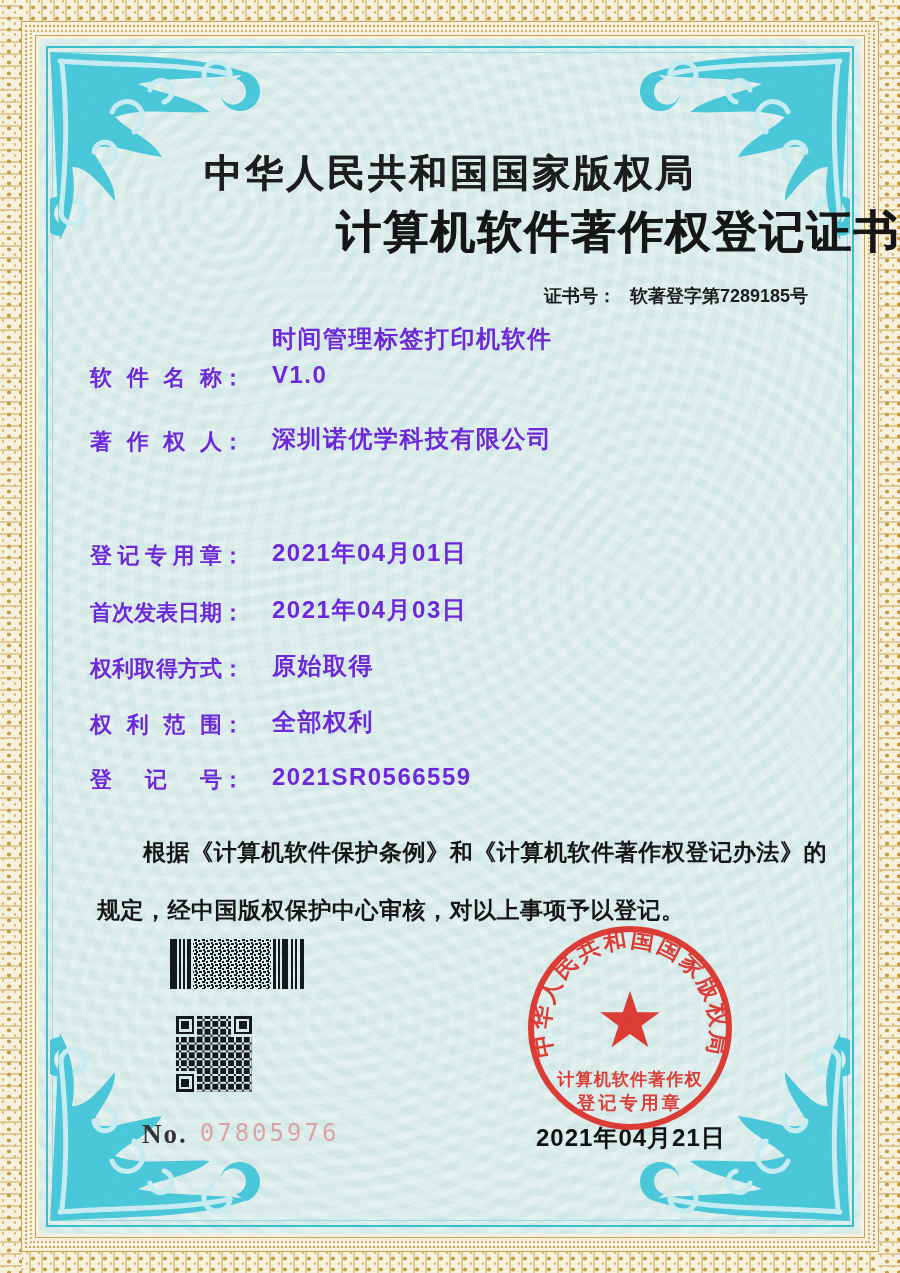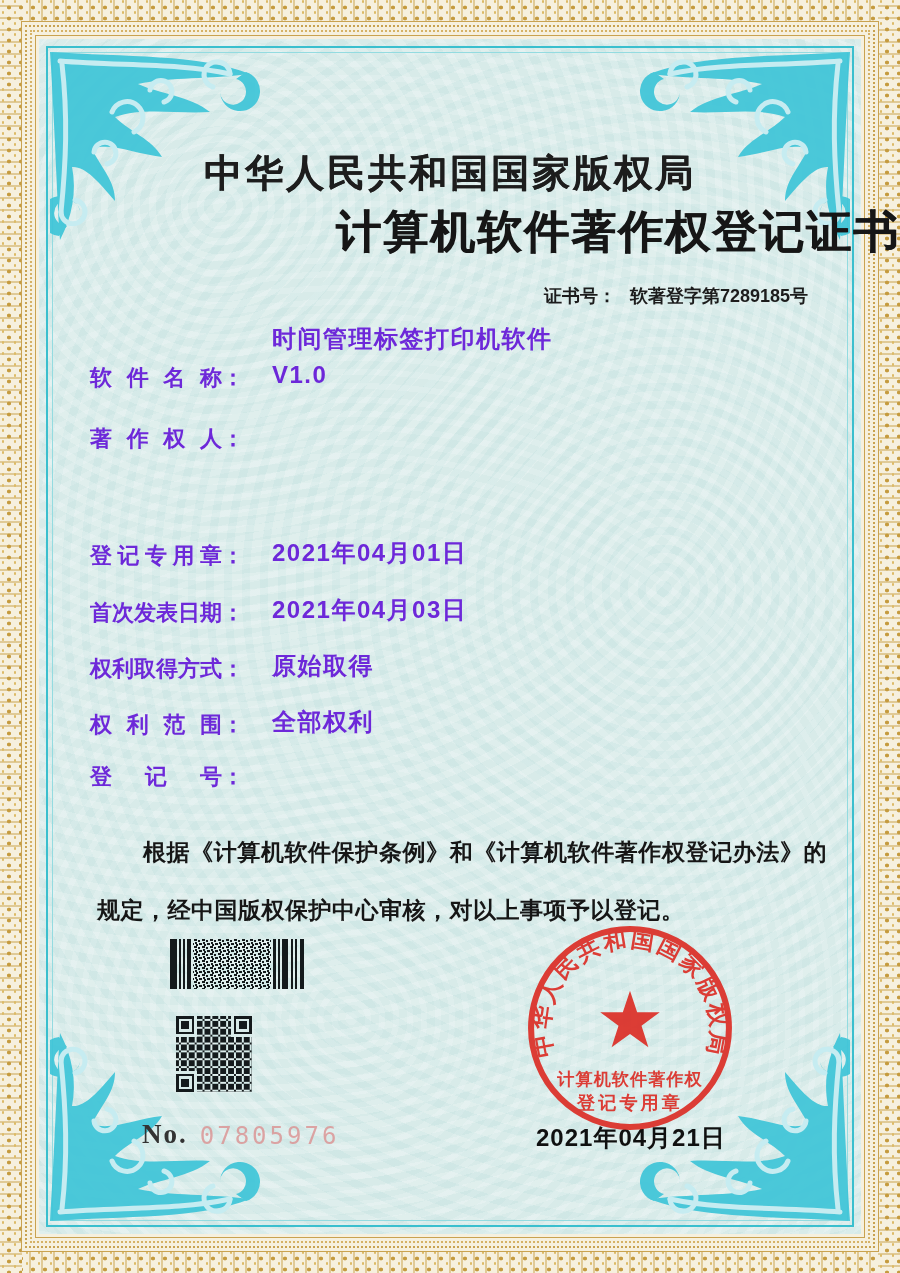--- a/index.html
+++ b/index.html
@@ -53,21 +53,21 @@
   .certno{top:284px;right:92px;font-size:18px;font-weight:700;color:#1c1c1c;display:flex;gap:14px;}
   .field{left:90px;display:flex;align-items:flex-end;color:#6d28d9;}
   .field-label{display:inline-block;width:132px;font-size:22px;font-weight:700;
     text-align:justify;text-align-last:justify;white-space:nowrap;}
   .field-colon{font-size:22px;font-weight:700;margin-right:10px;}
   .field-value{font-size:24px;font-weight:700;letter-spacing:1.5px;margin-left:18px;line-height:36px;margin-top:-3px;}
   .statement{top:824px;left:97px;width:730px;font-size:23px;font-weight:600;color:#161616;
     line-height:2.5;text-indent:2em;letter-spacing:.5px;text-align:justify;}
   .barcode{left:170px;top:939px;width:136px;height:50px;}
   .qrcode{left:176px;top:1016px;width:76px;height:76px;}
-  .serial{left:142px;top:1119px;display:flex;align-items:flex-end;gap:12px;}
+  .serial{left:142px;top:1119px;display:flex;align-items:flex-start;gap:12px;}
   .serial-prefix{font-family:"Liberation Serif","DejaVu Serif",serif;font-size:27px;font-weight:600;
     color:#333;letter-spacing:2px;}
   .serial-number{font-family:"DejaVu Sans Mono","Liberation Mono",monospace;font-size:24px;
     color:#db9191;letter-spacing:3px;opacity:.8;}
   .issue-date{left:536px;top:1122px;font-size:24px;font-weight:700;color:#101010;letter-spacing:1px;z-index:3;}
   .seal{position:absolute;left:524px;top:922px;width:212px;height:212px;z-index:4;opacity:.9;pointer-events:none;}
   .seal text{font-family:"Liberation Sans","DejaVu Sans",sans-serif;}
 </style>
 </head>
 <body>
@@ -142,20 +142,21 @@
   <span class="field-label">软 件 名 称</span>
   <span class="field-colon">：</span>
   <span class="field-value">
     <span>时间管理标签打印机软件</span><br>
     <span>V1.0</span>
   </span>
 </div>
 <div class="abs field" style="top:424px">
   <span class="field-label">著 作 权 人</span>
   <span class="field-colon">：</span>
+  <span class="field-value">深圳诺优学科技有限公司</span>
 </div>
 <div class="abs field" style="top:538px">
   <span class="field-label">登记专用章</span>
   <span class="field-colon">：</span>
   <span class="field-value">2021年04月01日</span>
 </div>
 <div class="abs field" style="top:595px">
   <span class="field-label">首次发表日期</span>
   <span class="field-colon">：</span>
   <span class="field-value">2021年04月03日</span>
@@ -166,20 +167,21 @@
   <span class="field-value">原始取得</span>
 </div>
 <div class="abs field" style="top:707px">
   <span class="field-label">权 利 范 围</span>
   <span class="field-colon">：</span>
   <span class="field-value">全部权利</span>
 </div>
 <div class="abs field" style="top:762px">
   <span class="field-label">登　记　号</span>
   <span class="field-colon">：</span>
+  <span class="field-value">2021SR0566559</span>
 </div>
 
 <div class="abs statement">根据《计算机软件保护条例》和《计算机软件著作权登记办法》的规定，经中国版权保护中心审核，对以上事项予以登记。</div>
 
 <svg class="abs barcode" viewBox="0 0 136 50" shape-rendering="crispEdges">
   <defs>
     <pattern id="bcNoise" width="8" height="7" patternUnits="userSpaceOnUse">
       <rect x="0" y="0" width="3" height="2" fill="#141a1c"></rect>
       <rect x="4" y="1" width="2" height="2" fill="#141a1c"></rect>
       <rect x="1" y="3" width="2" height="2" fill="#141a1c"></rect>

